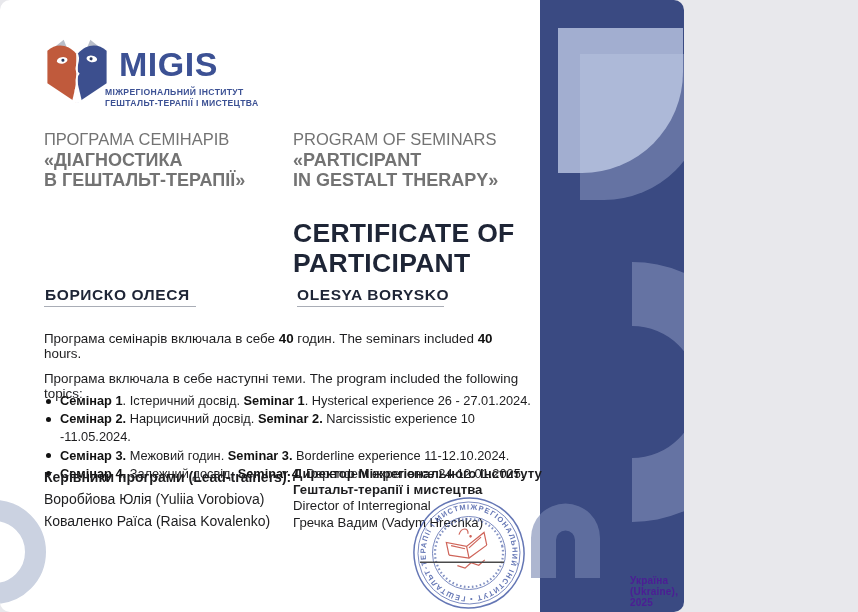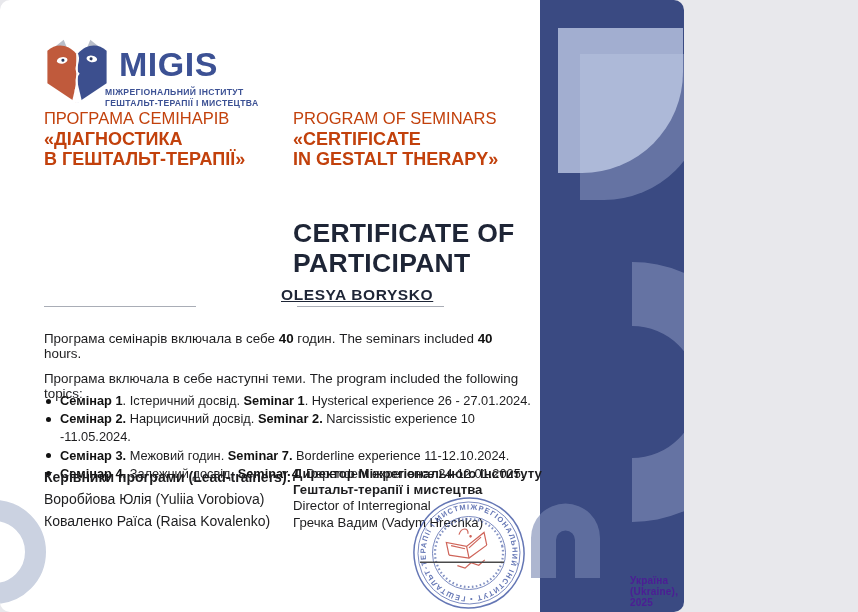--- a/index.html
+++ b/index.html
@@ -13,21 +13,21 @@
   
   .panel{left:540px;top:0;width:318px;height:612px;background:#3A4A82;}
   .country{left:630px;top:575px;font-size:10px;font-weight:700;color:#4c1d95;letter-spacing:.2px;z-index:6;}
 
   
   .logo-book{left:40px;top:34px;width:74px;height:78px;}
   .wordmark{left:119px;top:45px;font-size:34px;font-weight:700;color:#3C5194;letter-spacing:.5px;}
   .logo-sub{left:105px;top:87px;font-size:8.6px;line-height:10.5px;font-weight:700;color:#3C5194;letter-spacing:.35px;}
 
   
-  .prog{top:108px;color:#c2410c;line-height:20.5px;}
+  .prog{top:129px;color:#737373;line-height:20.5px;}
   .prog .l1{font-size:16.5px;font-weight:400;}
   .prog .l2{font-size:18px;font-weight:700;}
   .col-ua{left:44px;}
   .col-en{left:293px;}
 
   
   .cert-title{top:218px;color:#1E2536;font-weight:700;line-height:30px;letter-spacing:.3px;}
   .cert-title.ua{font-size:27.5px;}
   .cert-title.en{font-size:26.5px;}
   .holder{top:286px;font-size:15.5px;font-weight:700;color:#1E2536;letter-spacing:.6px;}
@@ -94,41 +94,42 @@
     <div>ГЕШТАЛЬТ-ТЕРАПІЇ І МИСТЕЦТВА</div>
   </div>
 
   <div class="abs prog col-ua">
     <div class="l1">ПРОГРАМА СЕМІНАРІВ</div>
     <div class="l2">«ДІАГНОСТИКА</div>
     <div class="l2">В ГЕШТАЛЬТ-ТЕРАПІЇ»</div>
   </div>
   <div class="abs prog col-en">
     <div class="l1">PROGRAM OF SEMINARS</div>
-    <div class="l2">«CERTIFICATE</div>
+    <div class="l2">«PARTICIPANT</div>
     <div class="l2">IN GESTALT THERAPY»</div>
   </div>
 
   <div class="abs cert-title en col-en">
     <div>CERTIFICATE OF</div>
     <div>PARTICIPANT</div>
   </div>
 
+  <div class="abs holder" style="left:45px;">БОРИСКО ОЛЕСЯ</div>
   <div class="abs rule" style="left:44px;top:306px;width:152px;"></div>
-  <div class="abs holder" style="left:281px;text-decoration:underline;">OLESYA BORYSKO</div>
+  <div class="abs holder" style="left:297px;">OLESYA BORYSKO</div>
   <div class="abs rule" style="left:297px;top:306px;width:147px;"></div>
 
   <div class="abs para" style="top:331px;"><span>Програма семінарів включала в себе </span><b>40</b><span> годин. The seminars included </span><b>40</b><span> hours.</span></div>
 
   <div class="abs para" style="top:371px;">Програма включала в себе наступні теми. The program included the following topics:</div>
 
   <ul class="abs seminars">
       <li><b>Семінар 1</b><span>. Істеричний досвід. </span><b>Seminar 1</b><span>. Hysterical experience 26 - 27.01.2024.</span></li>
       <li><b>Семінар 2.</b><span> Нарцисичний досвід. </span><b>Seminar 2.</b><span> Narcissistic experience 10 -11.05.2024.</span></li>
-      <li><b>Семінар 3.</b><span> Межовий годин. </span><b>Seminar 7.</b><span> Borderline experience 11-12.10.2024.</span></li>
+      <li><b>Семінар 3.</b><span> Межовий годин. </span><b>Seminar 3.</b><span> Borderline experience 11-12.10.2024.</span></li>
       <li><b>Семінар 4.</b><span> Залежний досвід. </span><b>Seminar 4.</b><span> Dependent experience 24-12.01.2025.</span></li>
     </ul>
 
   <div class="abs trainers">
     <div class="head">Керівники програми (Lead-trainers):</div>
     <div>
         <div>Воробйова Юлія (Yuliia Vorobiova)</div>
         <div>Коваленко Раїса (Raisa Kovalenko)</div>
       </div>
   </div>

